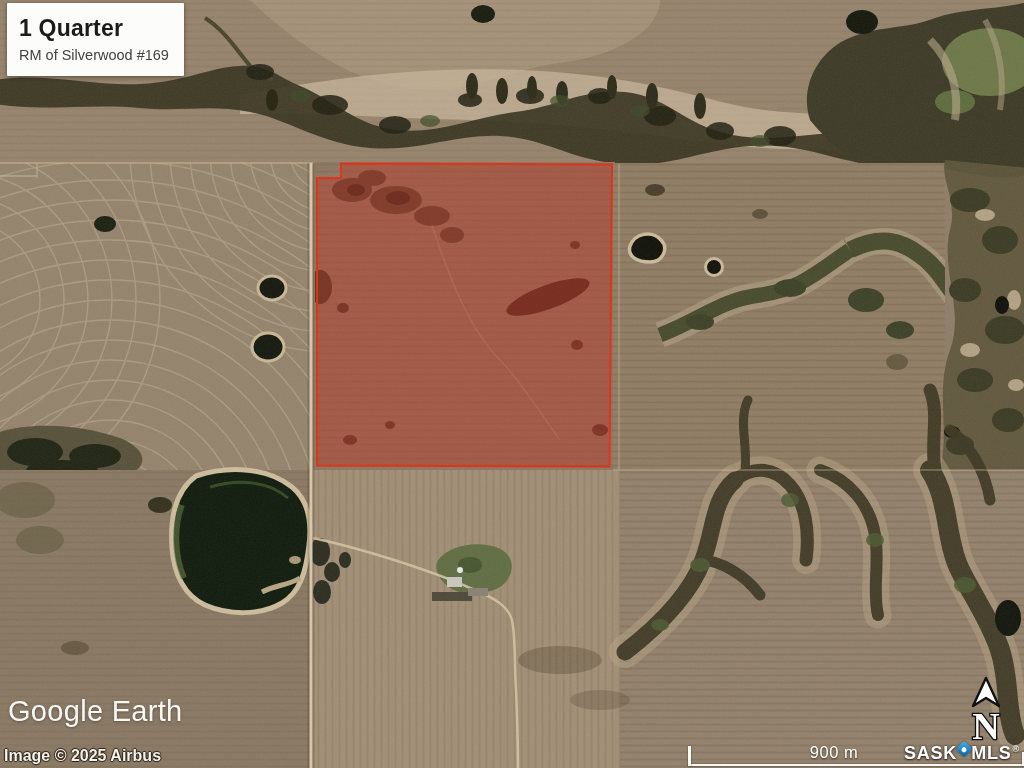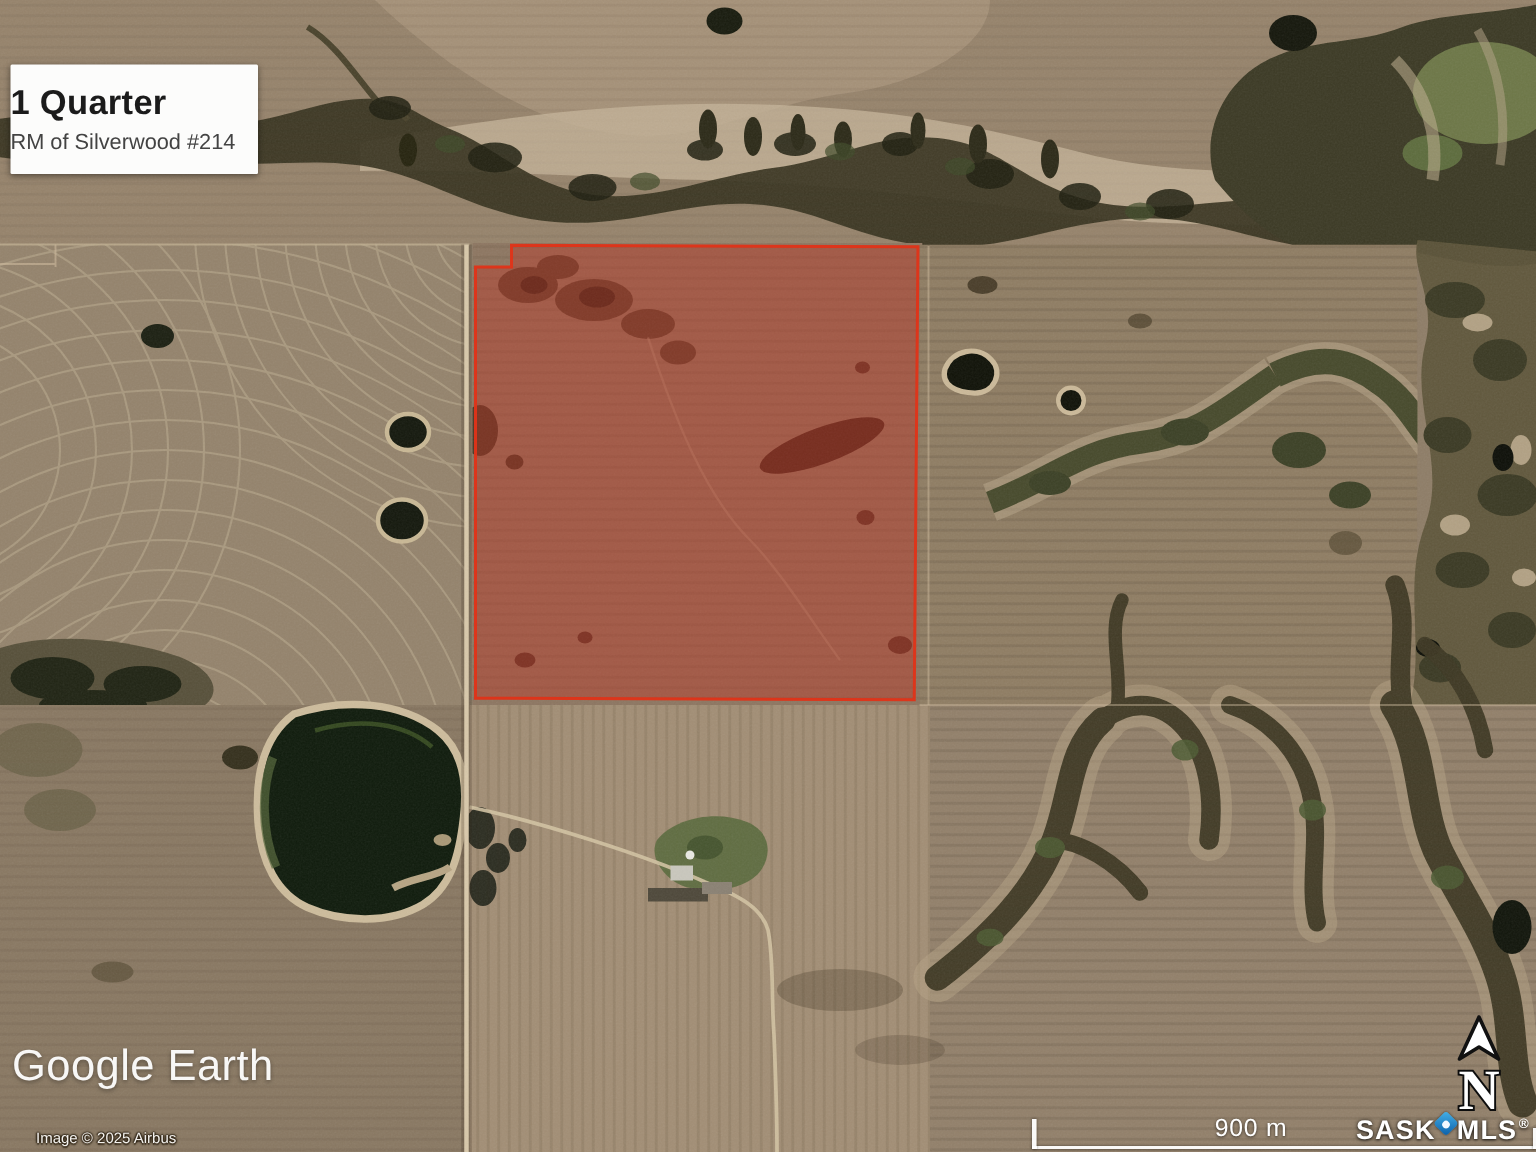--- a/index.html
+++ b/index.html
@@ -6,29 +6,29 @@
   .stage{position:relative;width:1024px;height:768px;overflow:hidden;
          font-family:"Liberation Sans",sans-serif;background:#8e7d67;cursor:default;}
   .terrain{position:absolute;left:0;top:0;width:1024px;height:768px;display:block;}
 
   
   .parcel-polygon{fill:var(--parcel-fill,#c4301f);fill-opacity:var(--parcel-fill-opacity,0.38);
                   stroke:var(--parcel-stroke,#e03318);stroke-width:2;stroke-opacity:0.95;}
 
   
   .listing-card{position:absolute;left:7px;top:3px;width:152px;background:#fcfcfb;
-                padding:13px 13px 12px 0;box-shadow:0 1px 4px rgba(0,0,0,.45);border-radius:1px;margin-top:40px;}
+                padding:13px 13px 12px 12px;box-shadow:0 1px 4px rgba(0,0,0,.45);border-radius:1px;}
   .lc-title{font-size:23px;font-weight:bold;color:#1b1b1b;line-height:1.1;margin-bottom:7px;letter-spacing:.2px;}
   .lc-sub{font-size:14.5px;color:#434343;line-height:1.1;white-space:nowrap;}
 
   
   .ge-logo{position:absolute;left:8px;bottom:40px;font-size:29px;color:rgba(255,255,255,.95);
            letter-spacing:.3px;text-shadow:0 1px 3px rgba(0,0,0,.35);font-weight:400;}
-  .attribution{position:absolute;left:4px;bottom:3px;font-size:10px;font-weight:normal;color:#f4f2ee;
-       text-shadow:-1px 0 1px rgba(40,30,15,.9),1px 0 1px rgba(40,30,15,.9),0 -1px 1px rgba(40,30,15,.9),0 1px 1px rgba(40,30,15,.9);margin-left:20px;}
+  .attribution{position:absolute;left:4px;bottom:3px;font-size:16px;font-weight:bold;color:#f4f2ee;
+       text-shadow:-1px 0 1px rgba(40,30,15,.9),1px 0 1px rgba(40,30,15,.9),0 -1px 1px rgba(40,30,15,.9),0 1px 1px rgba(40,30,15,.9);}
 
   
   .scalebar{position:absolute;left:688px;right:0;bottom:2px;height:22px;}
   .sb-line{position:absolute;left:0;right:0;bottom:0;height:2.5px;background:rgba(255,255,255,.95);
            box-shadow:0 0 2px rgba(0,0,0,.5);}
   .sb-tick{position:absolute;bottom:0;width:2.5px;background:rgba(255,255,255,.95);box-shadow:0 0 2px rgba(0,0,0,.5);}
   .sb-left{left:0;height:20px;}
   .sb-right{right:0;height:14px;}
   .sb-label{position:absolute;left:0;right:44px;bottom:4px;text-align:center;font-size:16.5px;color:#fff;
             text-shadow:0 1px 2px rgba(0,0,0,.65);letter-spacing:.5px;}
@@ -334,21 +334,21 @@
       <path d="M311,163 V768" stroke="#d8c8aa" stroke-width="3"></path>
     </g>
 
     <rect width="1024" height="768" fill="#241c10" filter="url(#grain)" opacity="0.18"></rect>
 
     <path class="parcel-polygon" d="M341,163.5 L612,164.5 L609.5,466.5 L317,465.5 L317,178 L341,178 Z"></path>
   </svg>
 
   <div class="listing-card">
     <div class="lc-title">1 Quarter</div>
-    <div class="lc-sub">RM of Silverwood #214</div>
+    <div class="lc-sub">RM of Silverwood #169</div>
   </div>
 
   <div class="ge-logo">Google Earth</div>
 
   <div class="attribution">Image © 2025 Airbus</div>
 
   <div class="scalebar">
     <div class="sb-line"></div>
     <div class="sb-tick sb-left"></div>
     <div class="sb-tick sb-right"></div>

